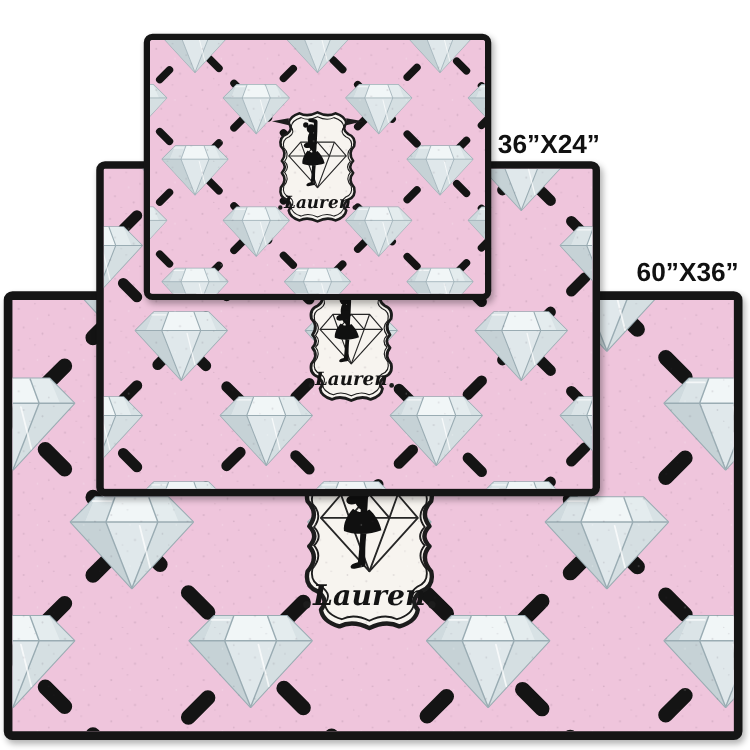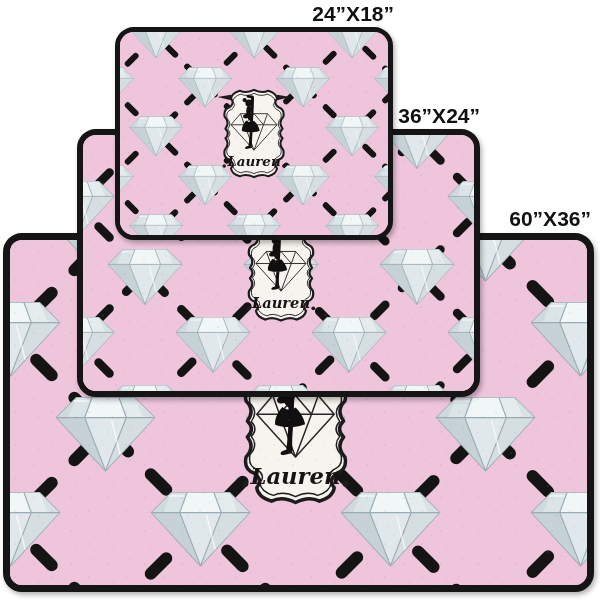--- a/index.html
+++ b/index.html
@@ -7,30 +7,29 @@
     position:relative;width:600px;height:600px;background:#ffffff;overflow:hidden;
     font-family:"Liberation Sans", sans-serif;
   }
   .size-label{
     position:absolute;left:0;text-align:right;
     font-weight:bold;font-size:21px;letter-spacing:0px;color:#111111;
     font-family:"Liberation Sans", sans-serif;white-space:nowrap;
   }
   .mat{
     position:absolute;box-sizing:border-box;border-style:solid;border-color:#151515;
-    border-radius:19px;overflow:hidden;background:#efc5dc;
+    border-radius:7px;overflow:hidden;background:#efc5dc;
     box-shadow:2px 3px 5px rgba(0,0,0,0.30);
   }
   .mat svg{display:block;width:100%;height:100%;}
 </style>
 </head>
 <body>
 
 <div id="stage">
-  <div class="size-label" id="label-small" style="top: 2px; width: 394px;">24”X18”</div>
   <div class="size-label" id="label-medium" style="top: 104px; width: 480px;">36”X24”</div>
   <div class="size-label" id="label-large" style="top: 207px; width: 591px;">60”X36”</div>
 
   <div class="mat" id="mat-large" style="left: 3px; top: 233px; width: 591px; height: 359px; border-width: 7px; z-index: 1;">
       <svg viewBox="0 0 577 345" width="577" height="345">
         <defs>
           <pattern id="spk-mat-large" width="37" height="33" patternUnits="userSpaceOnUse">
             <circle cx="5" cy="7" r="0.8" fill="#3a2b3f" opacity="0.22"></circle>
             <circle cx="18" cy="3" r="0.6" fill="#3a2b3f" opacity="0.22"></circle>
             <circle cx="29" cy="12" r="0.7" fill="#3a2b3f" opacity="0.22"></circle>

